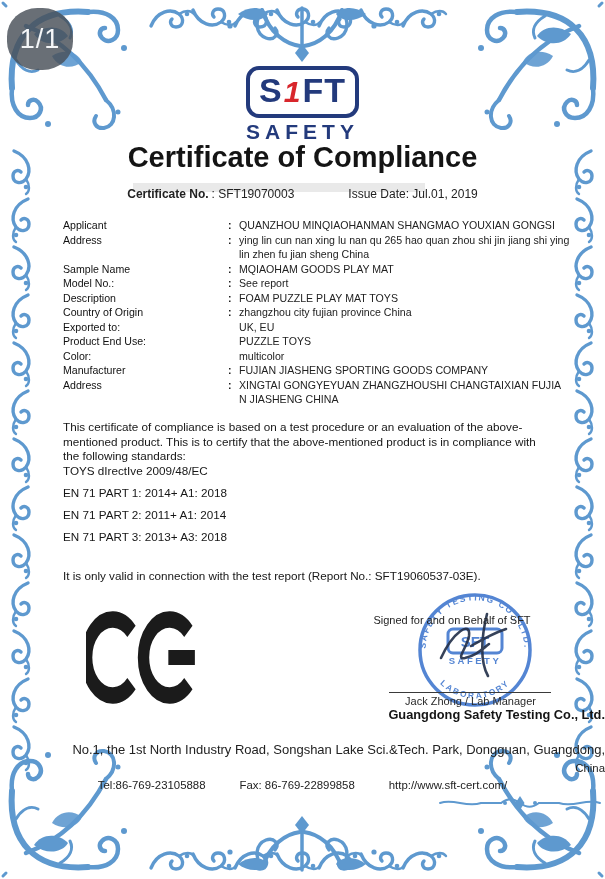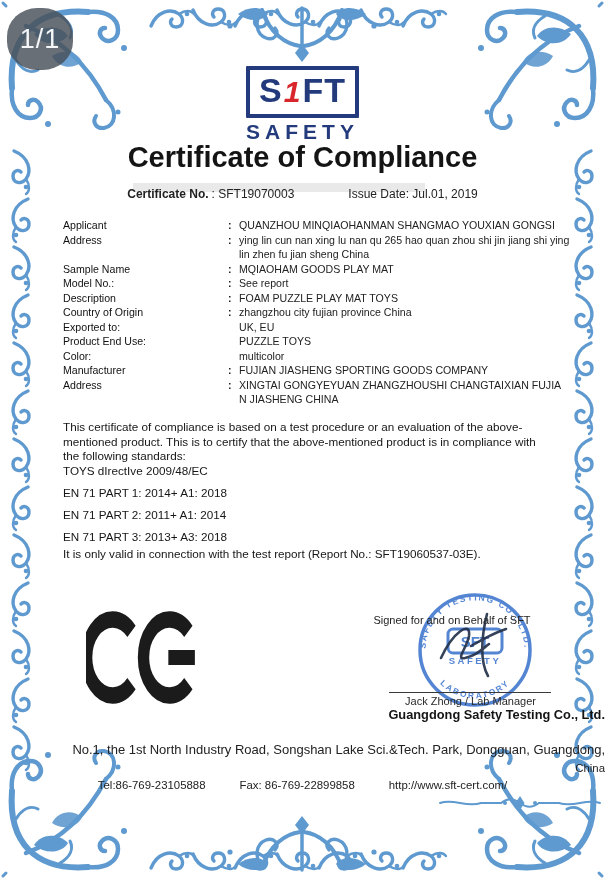--- a/index.html
+++ b/index.html
@@ -12,21 +12,21 @@
     position:absolute;left:7px;top:8px;width:66px;height:62px;z-index:5;
     background:rgba(72,79,88,0.82);border-radius:46%;
     display:flex;align-items:center;justify-content:center;
     color:#f4f6f8;font-size:27px;font-weight:400;letter-spacing:1px;
   }
   .content{position:absolute;left:0;top:0;width:605px;height:879px;z-index:2;}
 
   
   .logo-wrap{position:absolute;left:0;top:66px;width:605px;text-align:center;}
   .logo-box{
-    display:inline-block;border:4px solid #233a7c;border-radius:1px;
+    display:inline-block;border:4px solid #233a7c;border-radius:13px;
     padding:1px 9px 3px 9px;color:#233a7c;font-weight:bold;font-size:34px;
     line-height:38px;letter-spacing:1px;
   }
   .logo-box .accent{color:#d8262c;font-size:30px;font-style:italic;padding:0 1px;}
   .logo-sub{margin-top:2px;color:#233a7c;font-weight:bold;font-size:21px;letter-spacing:5px;}
 
   .title{
     position:absolute;left:0;top:141px;width:605px;text-align:center;
     font-size:29px;font-weight:bold;color:#141414;letter-spacing:0px;
   }
@@ -42,21 +42,21 @@
   .fields{position:absolute;left:63px;top:218px;width:492px;font-size:10.6px;line-height:14.5px;}
   .f-row{display:flex;}
   .f-label{width:165px;font-weight:normal;color:#111;flex:none;}
   .f-sep{width:11px;font-weight:bold;flex:none;}
   .f-val{flex:1;white-space:nowrap;color:#222;}
 
   
   .statement{position:absolute;left:63px;top:420px;width:478px;font-size:11.7px;line-height:14.6px;font-weight:normal;color:#161616;}
   .std{margin-top:7.5px;}
   .std-first{margin-top:0px;}
-  .validity{margin-top:2px;}
+  .validity{margin-top:24px;}
 
   
   .ce-wrap{position:absolute;left:86px;top:610px;width:132px;height:97px;}
   .sig-block{position:absolute;left:333px;top:608px;width:238px;height:110px;}
   .signed-for{position:relative;z-index:3;text-align:center;font-size:11px;color:#232323;padding-top:6px;}
   .stamp{position:absolute;left:62px;top:-38px;width:160px;height:160px;z-index:2;opacity:.95;}
   .stamp circle{fill:none;stroke:#4b7fd1;}
   .stamp-arc{fill:#4b7fd1;font-weight:bold;}
   .sig-line{position:absolute;left:56px;top:84px;width:162px;border-top:1.5px solid #3a3a3a;z-index:3;}
   .signer{position:absolute;left:30px;top:87px;width:215px;text-align:center;font-size:11px;color:#2a2a2a;z-index:3;}

